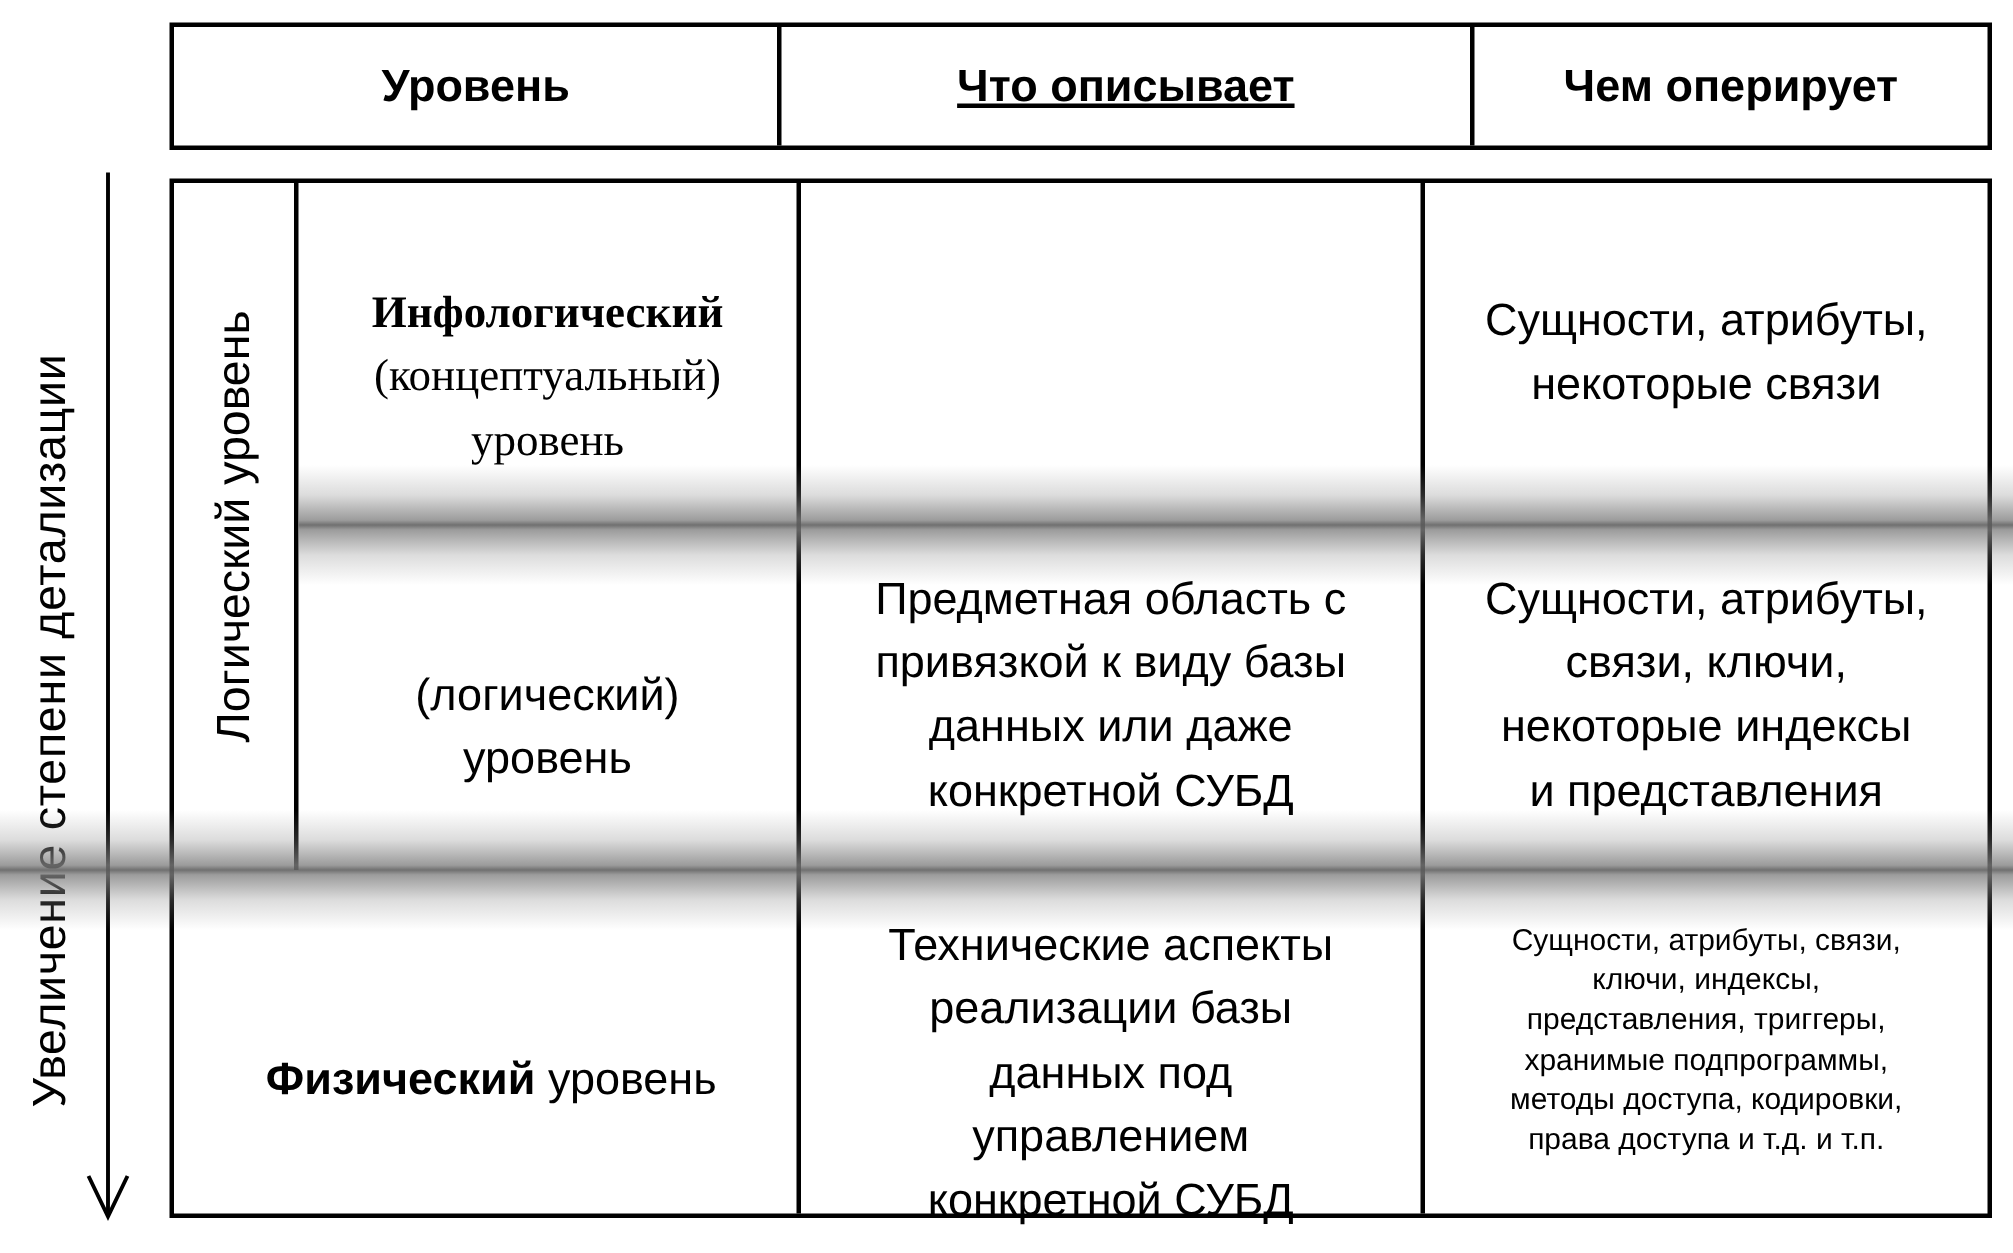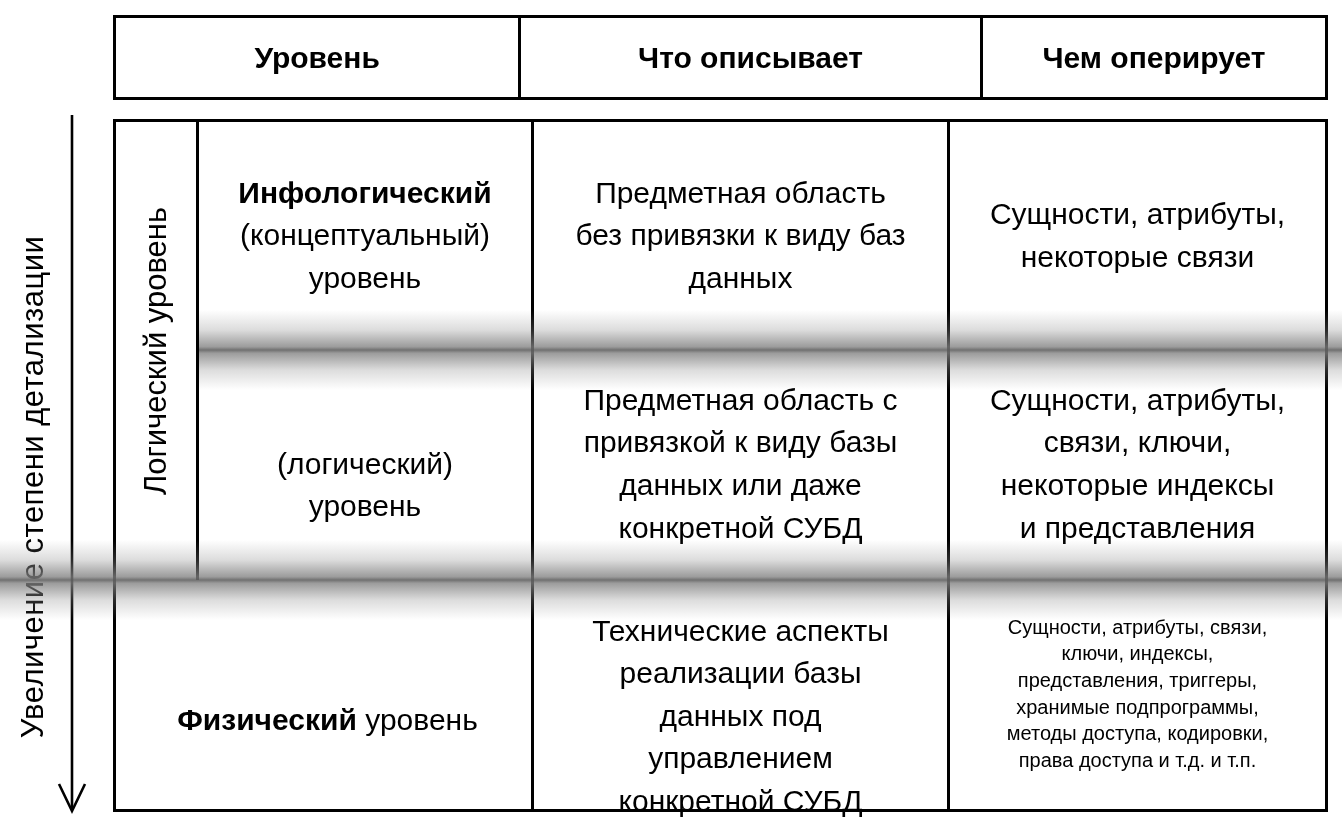--- a/index.html
+++ b/index.html
@@ -34,21 +34,21 @@
     box-sizing: border-box;
     display: flex;
     background: #fff;
   }
   .header-cell {
     display: flex; align-items: center; justify-content: center;
     font-weight: bold; font-size: 30px;
     box-sizing: border-box;
   }
   .hc1 { width: 415px; }
-  .hc2 { width: 476px; border-left: 3px solid #000; }
+  .hc2 { width: 476px; border-left: 3px solid #000; text-decoration: underline; }
   .hc3 { width: 356px; border-left: 3px solid #000; }
 
   
   .main-table {
     position: absolute;
     left: 113px; top: 119px;
     width: 1215px; height: 693px;
     border: 3px solid #000;
     box-sizing: border-box;
     background: #fff;
@@ -68,21 +68,21 @@
   }
   .bold { font-weight: bold; }
 
   .rot-cell { left: 0; top: 0; width: 80px; height: 458px; }
   .rot-inner {
     position: absolute; left: 50%; top: 50%;
     transform: translate(-50%, -50%) rotate(-90deg);
     white-space: nowrap; font-size: 31px;
   }
 
-  .c-r1-level { left: 83px;  top: 0;     width: 332px; height: 227px; }
+  .c-r1-level { left: 83px;  top: 16px;     width: 332px; height: 227px; font-family: Liberation Serif, serif; }
   .c-r1-desc  { left: 418px; top: 0;     width: 413px; height: 227px; }
   .c-r1-oper  { left: 834px; top: 0;     width: 375px; height: 227px; }
   .c-r2-level { left: 83px;  top: 227px; width: 332px; height: 230px; }
   .c-r2-desc  { left: 418px; top: 227px; width: 413px; height: 230px; }
   .c-r2-oper  { left: 834px; top: 227px; width: 375px; height: 230px; }
   .c-r3-level { left: 4px;     top: 457px; width: 415px; height: 282px; }
   .c-r3-desc  { left: 418px; top: 457px; width: 413px; height: 274px; }
   .c-r3-oper  { left: 834px; top: 457px; width: 375px; height: 229px;
                 font-size: 20px; line-height: 1.33; }
 
@@ -129,23 +129,20 @@
 
     <div class="cell rot-cell">
       <div class="rot-inner">Логический уровень</div>
     </div>
 
     <div class="cell c-r1-level">
       <div><span class="bold">Инфологический</span><span>
 (концептуальный)
 уровень</span></div>
     </div>
-    <div class="cell c-r1-desc">Предметная область
-без привязки к виду баз
-данных</div>
     <div class="cell c-r1-oper">Сущности, атрибуты,
 некоторые связи</div>
 
     <div class="cell c-r2-level">
       <div><span>
 (логический)
 уровень</span></div>
     </div>
     <div class="cell c-r2-desc">Предметная область с
 привязкой к виду базы

